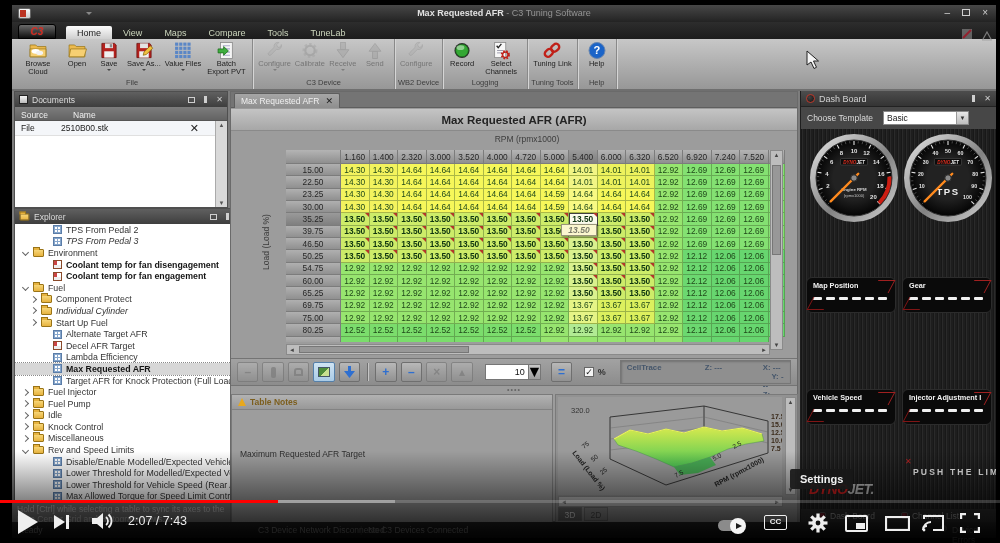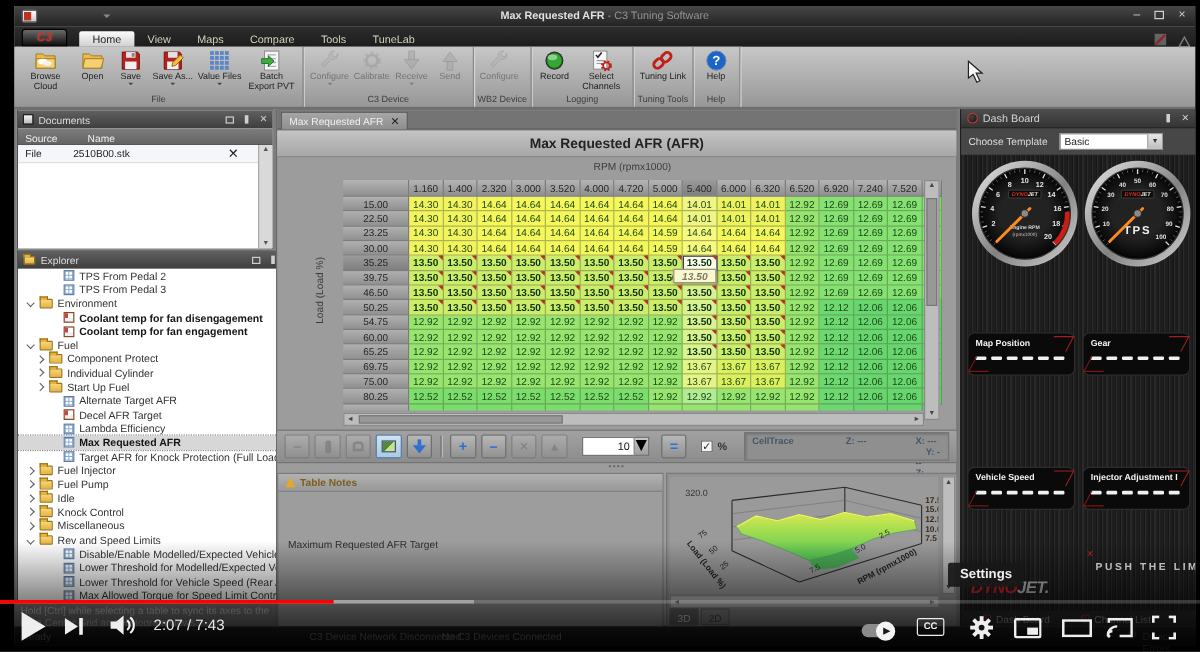--- a/index.html
+++ b/index.html
@@ -393,21 +393,21 @@
             <span class="grow"></span>
           <span class="pb pb-box"></span>
           <span class="pb pb-pin"></span>
           <span class="pb">✕</span>
         </div>
         <div class="tree" id="tree">
             <div class="titem" style="padding-left: 38px;">
               <span class="ico ico-grid"></span>
               <span>TPS From Pedal 2</span>
             </div>
-            <div class="titem" style="padding-left: 38px;">
+            <div class="titem" style="padding-left: 38px; font-style: italic;">
               <span class="ico ico-grid"></span>
               <span>TPS From Pedal 3</span>
             </div>
             <div class="titem" style="padding-left: 8px;">
               <span class="chev down"></span>
               <span class="ico ico-folder"></span>
               <span>Environment</span>
             </div>
             <div class="titem bold" style="padding-left: 38px;">
               <span class="ico ico-grid1d"></span>
@@ -420,21 +420,21 @@
             <div class="titem" style="padding-left: 8px;">
               <span class="chev down"></span>
               <span class="ico ico-folder"></span>
               <span>Fuel</span>
             </div>
             <div class="titem" style="padding-left: 16px;">
               <span class="chev right"></span>
               <span class="ico ico-folder"></span>
               <span>Component Protect</span>
             </div>
-            <div class="titem" style="padding-left: 16px;">
+            <div class="titem" style="padding-left: 16px; font-style: italic;">
               <span class="chev right"></span>
               <span class="ico ico-folder"></span>
               <span>Individual Cylinder</span>
             </div>
             <div class="titem" style="padding-left: 16px;">
               <span class="chev right"></span>
               <span class="ico ico-folder"></span>
               <span>Start Up Fuel</span>
             </div>
             <div class="titem" style="padding-left: 38px;">

